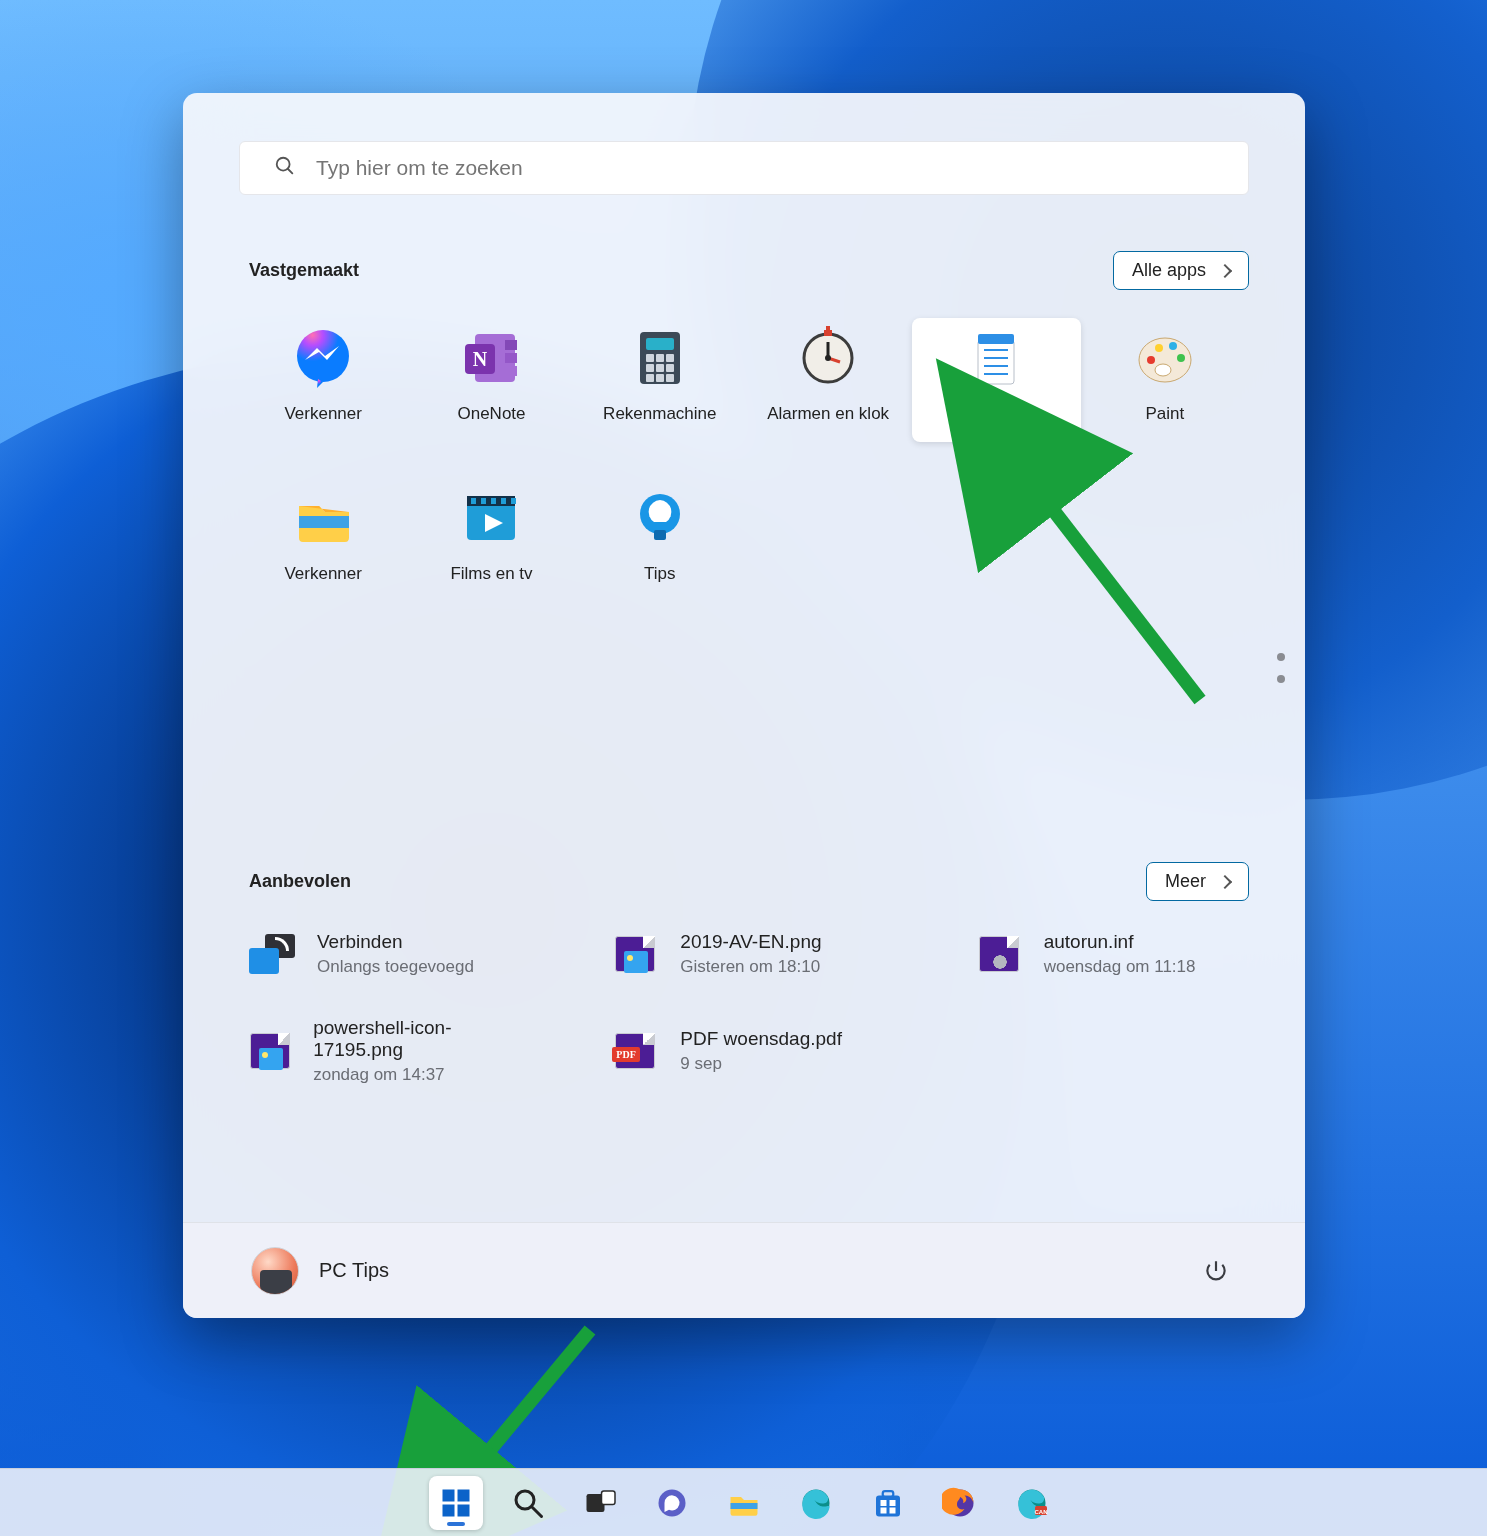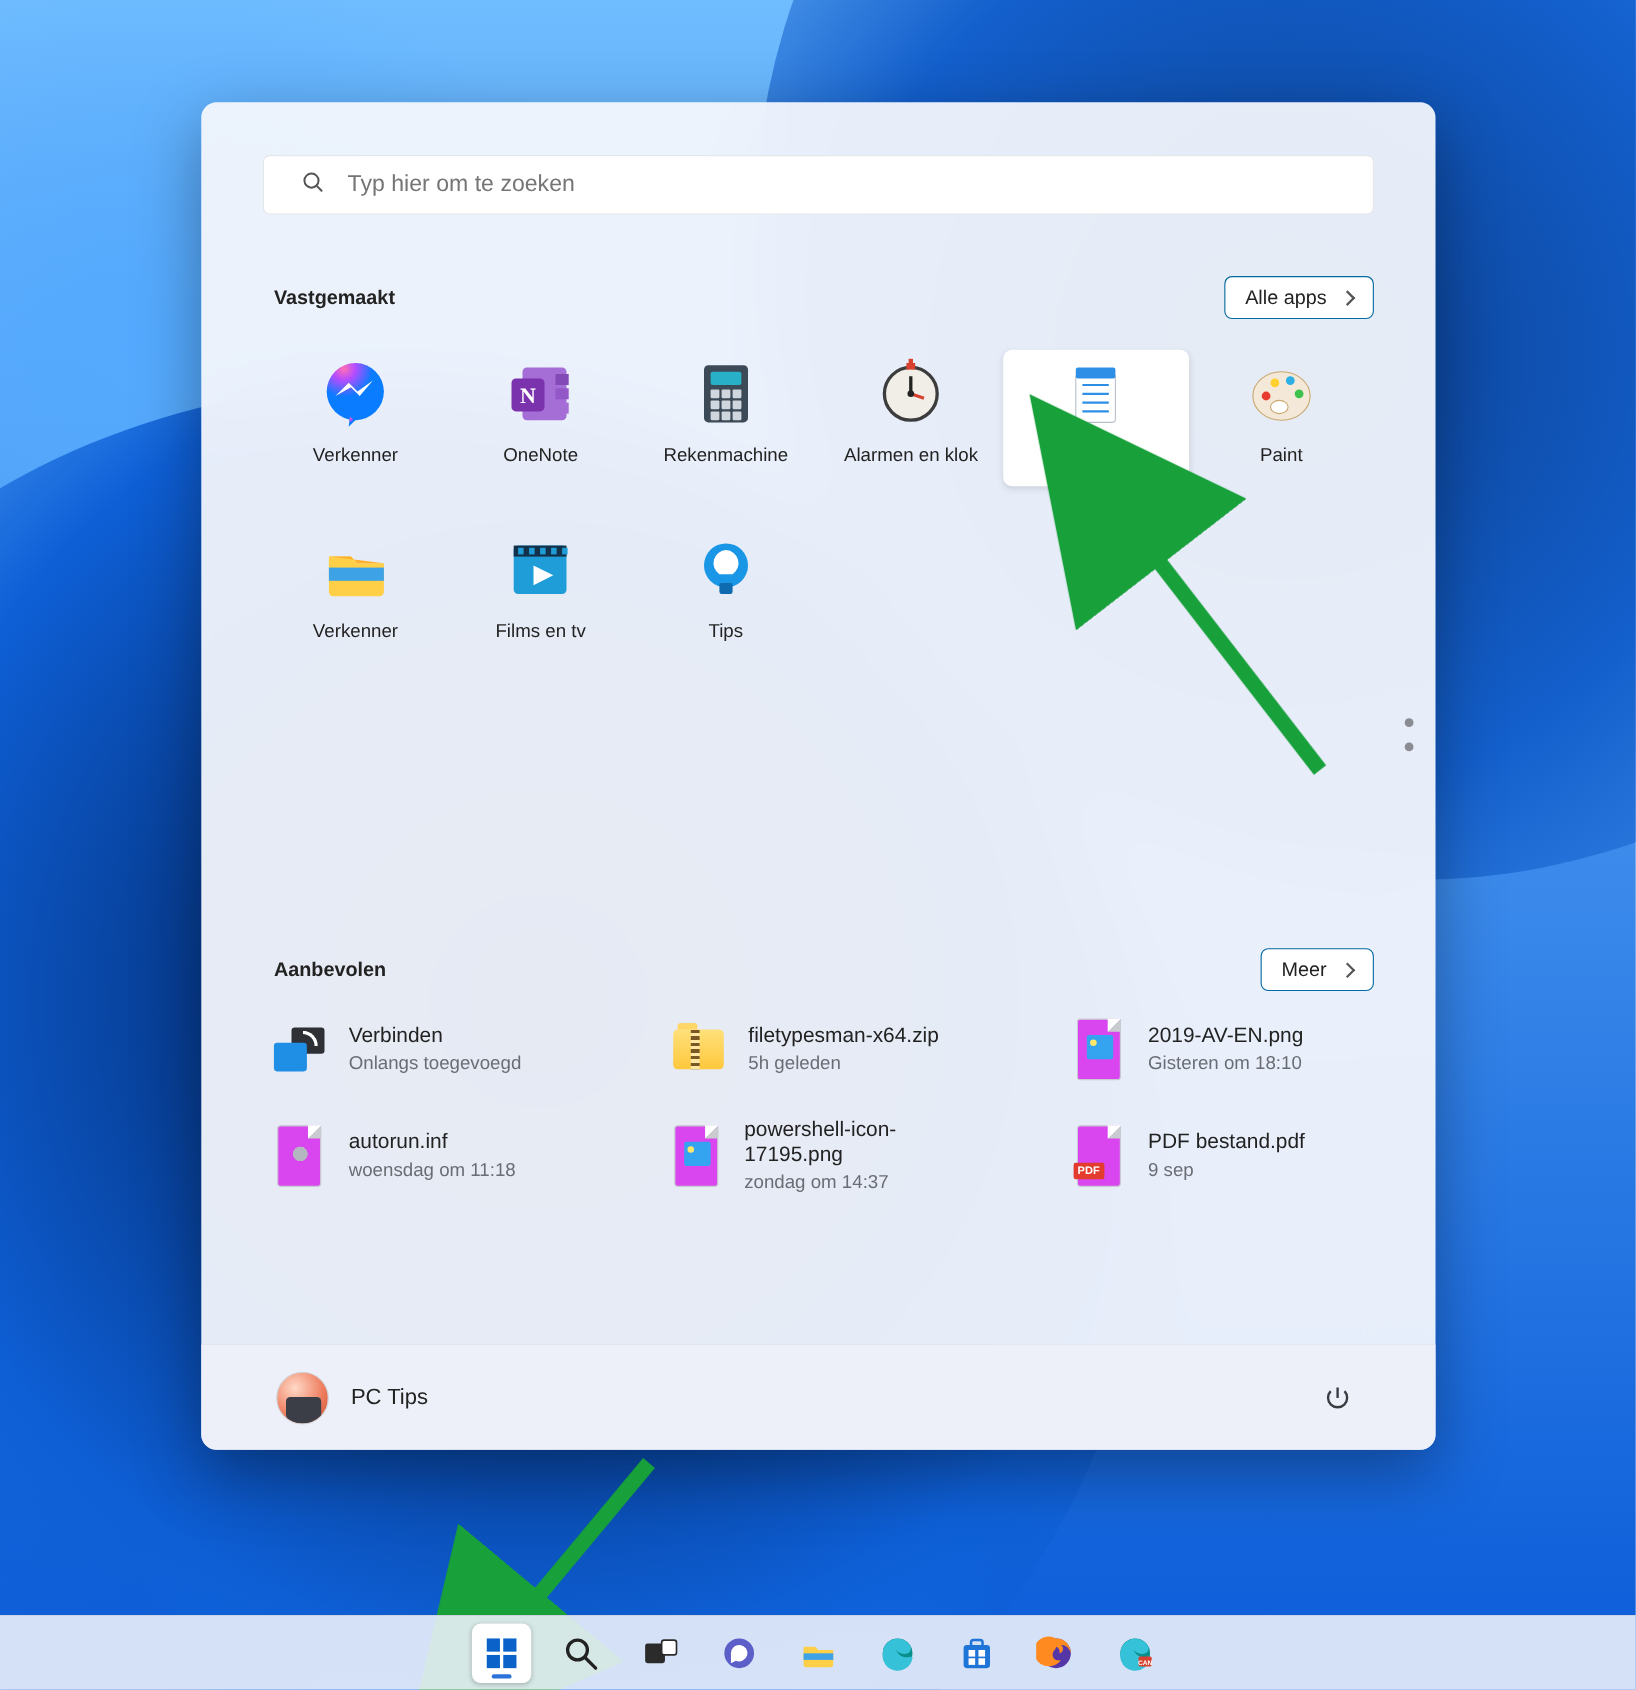--- a/index.html
+++ b/index.html
@@ -122,21 +122,21 @@
   .tb-item { width:54px; height:54px; border-radius:8px; display:flex; align-items:center; justify-content:center; cursor:pointer;}
   .tb-item.active { background:#fff; box-shadow:0 1px 4px rgba(0,0,0,.2); position:relative;}
   .tb-item.active::after{content:"";position:absolute;bottom:4px;left:50%;transform:translateX(-50%);width:18px;height:4px;background:#2b73d8;border-radius:2px;}
   .tb-item svg { width:36px; height:36px;}
 
   
   .arrow { position:absolute; pointer-events:none;}
   .arrow svg { overflow:visible;}
 
   
-  .doc-mini { width:40px; height:56px; background:#d946ef; border:1px solid #c9cbd1; border-radius:3px; position:relative;}
+  .doc-mini { width:40px; height:36px; background:#4c1d95; border:1px solid #c9cbd1; border-radius:3px; position:relative;font-family:Liberation Serif, serif;}
   .doc-mini::before{content:"";position:absolute;right:-1px;top:-1px;width:12px;height:12px;background:linear-gradient(135deg,#fff 50%, #c9cbd1 50%);}
   .doc-mini .inner{position:absolute;left:8px;top:14px;width:24px;height:22px;}
   .doc-mini.img .inner{background:linear-gradient(#34a4f0,#34a4f0);border-radius:2px;}
   .doc-mini.img .inner::after{content:"";position:absolute;left:3px;top:4px;width:6px;height:6px;background:#ffe76c;border-radius:50%;}
   .doc-mini.pdf { }
   .doc-mini.pdf .badge{position:absolute;left:-4px;bottom:6px;background:#e33b2d;color:#fff;font-size:10px;font-weight:700;padding:2px 4px;border-radius:2px;}
   .doc-mini.gear .inner{background:radial-gradient(circle,#b4b7bf 40%, transparent 42%);}
 
   .folder-zip { width:46px; height:36px; position:relative; }
   .folder-zip .fb{position:absolute;inset:0;background:linear-gradient(#ffe07a,#ffc83d);border-radius:4px;}
@@ -337,72 +337,59 @@
               <div class="proj"></div>
             </div>
           </div>
     <div class="rtext">
       <div class="rtitle">Verbinden</div>
       <div class="rsub">Onlangs toegevoegd</div>
     </div>
         </div>
         <div class="rec-item">
           <div class="ricon">
-            <div class="folder-zip">
-              <div class="ft"></div>
-              <div class="fb"></div>
-              <div class="zip"></div>
+            <div class="doc-mini img">
+              <div class="inner"></div>
             </div>
           </div>
     <div class="rtext">
-      <div class="rtitle">filetypesman-x64.zip</div>
-      <div class="rsub">5h geleden</div>
+      <div class="rtitle">2019-AV-EN.png</div>
+      <div class="rsub">Gisteren om 18:10</div>
+    </div>
+        </div>
+        <div class="rec-item">
+          <div class="ricon">
+            <div class="doc-mini gear">
+              <div class="inner"></div>
+            </div>
+          </div>
+    <div class="rtext">
+      <div class="rtitle">autorun.inf</div>
+      <div class="rsub">woensdag om 11:18</div>
     </div>
         </div>
         <div class="rec-item">
           <div class="ricon">
             <div class="doc-mini img">
               <div class="inner"></div>
             </div>
           </div>
     <div class="rtext">
-      <div class="rtitle">2019-AV-EN.png</div>
-      <div class="rsub">Gisteren om 18:10</div>
-    </div>
-        </div>
-        <div class="rec-item">
-          <div class="ricon">
-            <div class="doc-mini gear">
-              <div class="inner"></div>
-            </div>
-          </div>
-    <div class="rtext">
-      <div class="rtitle">autorun.inf</div>
-      <div class="rsub">woensdag om 11:18</div>
-    </div>
-        </div>
-        <div class="rec-item">
-          <div class="ricon">
-            <div class="doc-mini img">
-              <div class="inner"></div>
-            </div>
-          </div>
-    <div class="rtext">
       <div class="rtitle">powershell-icon-17195.png</div>
       <div class="rsub">zondag om 14:37</div>
     </div>
         </div>
         <div class="rec-item">
           <div class="ricon">
             <div class="doc-mini pdf">
               <div class="badge">PDF</div>
             </div>
           </div>
     <div class="rtext">
-      <div class="rtitle">PDF bestand.pdf</div>
+      <div class="rtitle">PDF woensdag.pdf</div>
       <div class="rsub">9 sep</div>
     </div>
         </div>
       </div>
 
   </div>
 
   <div class="start-footer">
     <div class="user-pill">
       <div class="avatar"></div>

